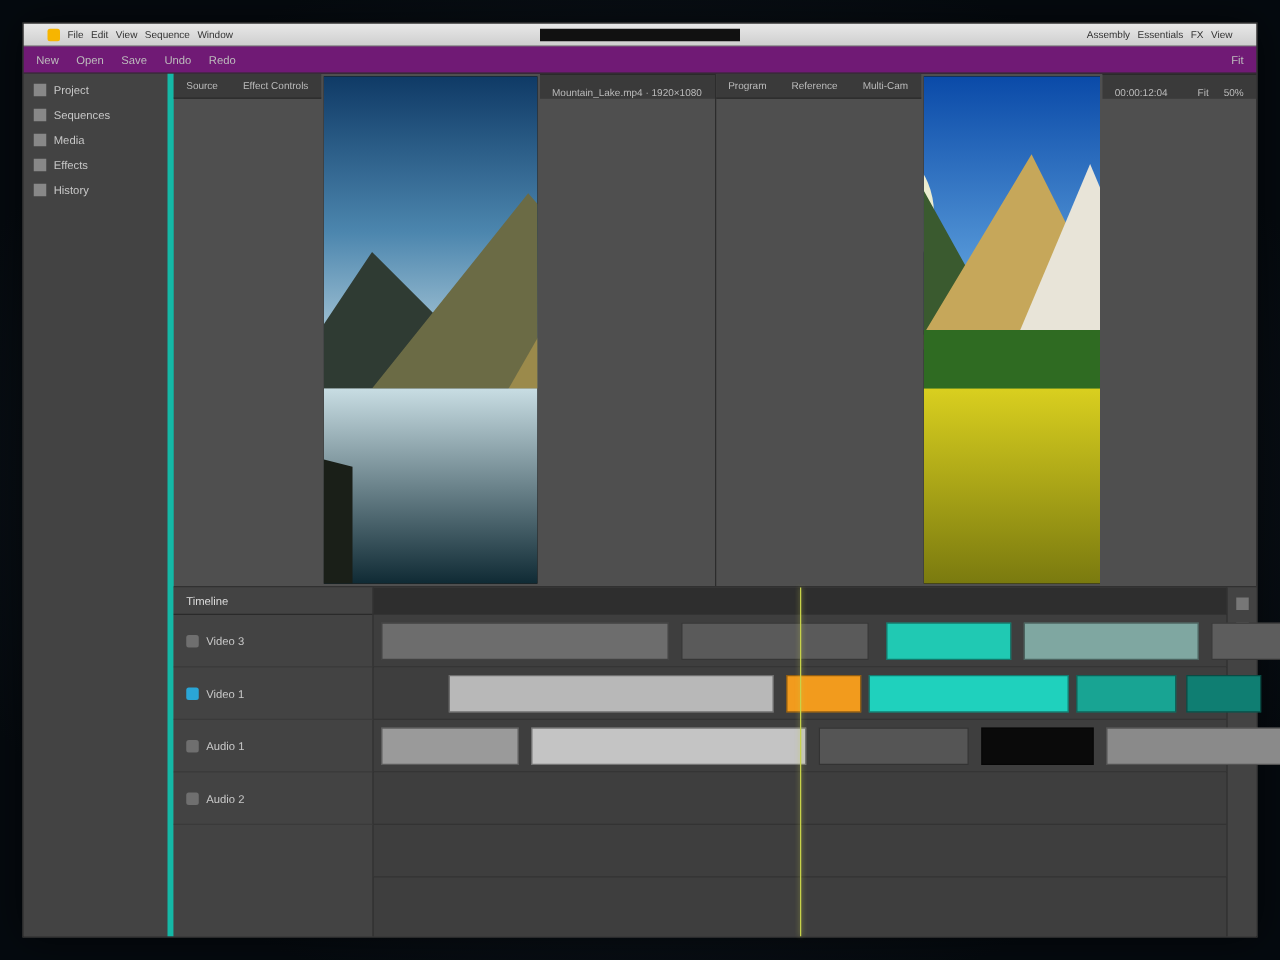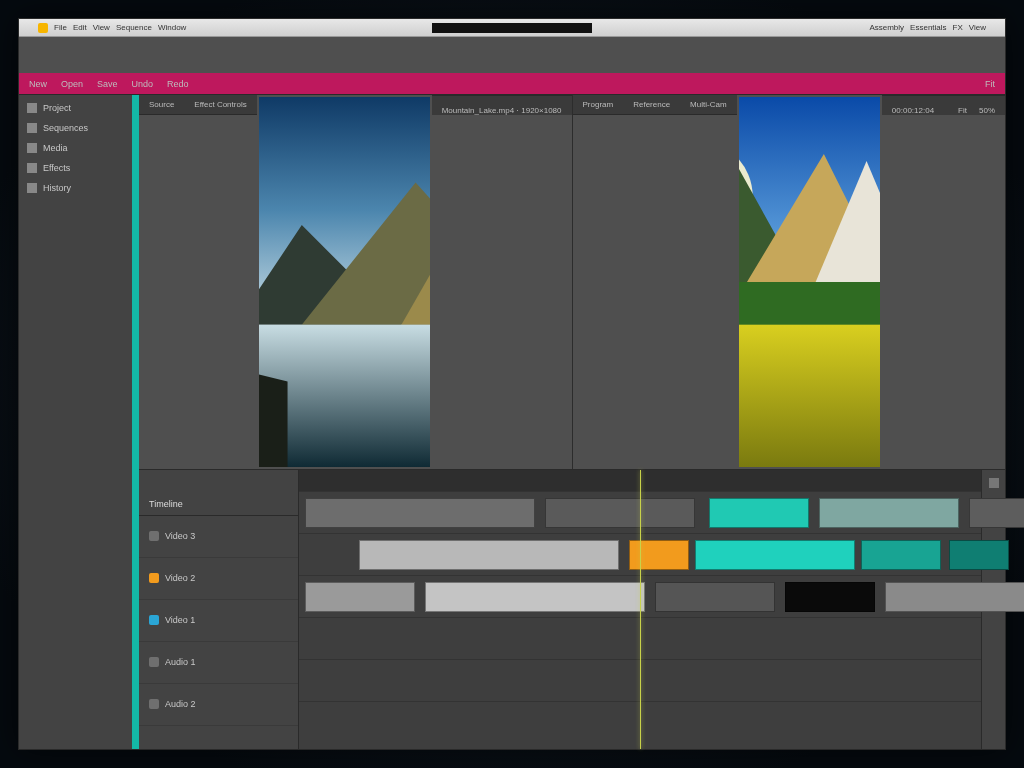--- a/index.html
+++ b/index.html
@@ -8,44 +8,44 @@
 
   .app-window { width: 988px; height: 732px; background:#4f4f4f; border:1px solid #2a2a2a; display:flex; flex-direction:column; box-shadow:0 0 30px rgba(0,0,0,.6); }
 
   
   .titlebar { height:18px; background:linear-gradient(#e8e8e8,#cfcfcf); display:flex; align-items:center; justify-content:space-between; font-size:8px; color:#333; padding:0 19px; border-bottom:1px solid #999; }
   .titlebar .left, .titlebar .right { display:flex; gap:6px; align-items:center; }
   .app-chip { width:10px; height:10px; background:#f7b500; border-radius:2px; }
   .tb-center { position:absolute; left:50%; transform:translateX(-50%); width:160px; height:10px; background:#111; }
 
   
-  .menubar { height:22px; background:#be185d; display:flex; align-items:center; gap:14px; padding:0 10px; font-size:9px; color:#bdbdbd; border-bottom:1px solid #2a2a2a;margin-top:36px; }
+  .menubar { height:22px; background:#701a75; display:flex; align-items:center; gap:14px; padding:0 10px; font-size:9px; color:#bdbdbd; border-bottom:1px solid #2a2a2a; }
   .menubar .spacer { flex:1; }
   .menubar span { cursor:default; }
 
   
   .main { flex:1; display:flex; min-height:0; }
-  .sidebar-left { width:120px; background:#434343; border-right:7px solid #14b8a6; padding:8px 8px; display:flex; flex-direction:column; gap:10px; font-size:9px; color:#c8c8c8; }
+  .sidebar-left { width:120px; background:#434343; border-right:5px solid #14b8a6; padding:8px 8px; display:flex; flex-direction:column; gap:10px; font-size:9px; color:#c8c8c8; }
   .sidebar-left .item { display:flex; align-items:center; gap:6px; cursor:default; }
   .sidebar-left .item .glyph { width:10px; height:10px; display:inline-block; }
 
   .viewers { flex:1; display:flex; flex-direction:column; }
   .viewer-row { flex:1; display:flex; min-height:0; }
   .viewer { flex:1; display:flex; flex-direction:row; border-right:1px solid #2c2c2c; }
   .viewer:last-child { border-right:none; }
   .viewer-tabs { height:20px; background:#3a3a3a; display:flex; align-items:center; gap:20px; padding:0 10px; font-size:8px; color:#bbb; border-bottom:1px solid #2a2a2a; }
   .viewer-canvas { flex:1; background:#111; position:relative; margin:2px; overflow:hidden; }
   .viewer-status { height:20px; background:#3a3a3a; display:flex; align-items:flex-end; gap:12px; padding:0 10px; font-size:8px; color:#bbb; border-top:1px solid #2a2a2a; }
 
   
   .viewer-canvas svg { width:100%; height:100%; display:block; }
 
   
   .timeline-panel { height:280px; background:#4a4a4a; border-top:1px solid #2a2a2a; display:flex; }
-  .track-head { width:160px; background:#434343; border-right:1px solid #2a2a2a; display:flex; flex-direction:column;justify-content:center; }
+  .track-head { width:160px; background:#434343; border-right:1px solid #2a2a2a; display:flex; flex-direction:column; }
   .track-head-title { height:22px; display:flex; align-items:center; padding:0 10px; font-size:9px; color:#ddd; border-bottom:1px solid #2a2a2a; }
   .track-head .row { height:42px; display:flex; align-items:center; gap:6px; padding:0 10px; font-size:9px; color:#c8c8c8; border-bottom:1px solid #3a3a3a; }
   .track-head .row .sq { width:10px; height:10px; border-radius:2px; }
 
   .tracks { flex:1; position:relative; background:#3e3e3e; }
   .track-lane { height:42px; border-bottom:1px solid #333; position:relative; background:#3e3e3e; }
   .track-lane.header { height:22px; background:#2e2e2e; }
   .clip { position:absolute; top:6px; height:30px; border:1px solid rgba(0,0,0,.4); }
   .playhead { position:absolute; top:0; bottom:0; width:1px; background:#c8d24a; left:50%; box-shadow:0 0 4px rgba(200,210,74,.8); }
 
@@ -187,24 +187,20 @@
       </div>
 
       <div class="timeline-panel">
         <div class="track-head">
           <div class="track-head-title">Timeline</div>
           <div class="row">
               <span class="sq" style="background:#6f6f6f"></span>
               <span>Video 3</span>
             </div>
           <div class="row">
-              <span class="sq" style="background:#f29b1d"></span>
-              <span>Video 2</span>
-            </div>
-          <div class="row">
               <span class="sq" style="background:#2aa6d6"></span>
               <span>Video 1</span>
             </div>
           <div class="row">
               <span class="sq" style="background:#6f6f6f"></span>
               <span>Audio 1</span>
             </div>
           <div class="row">
               <span class="sq" style="background:#6f6f6f"></span>
               <span>Audio 2</span>

